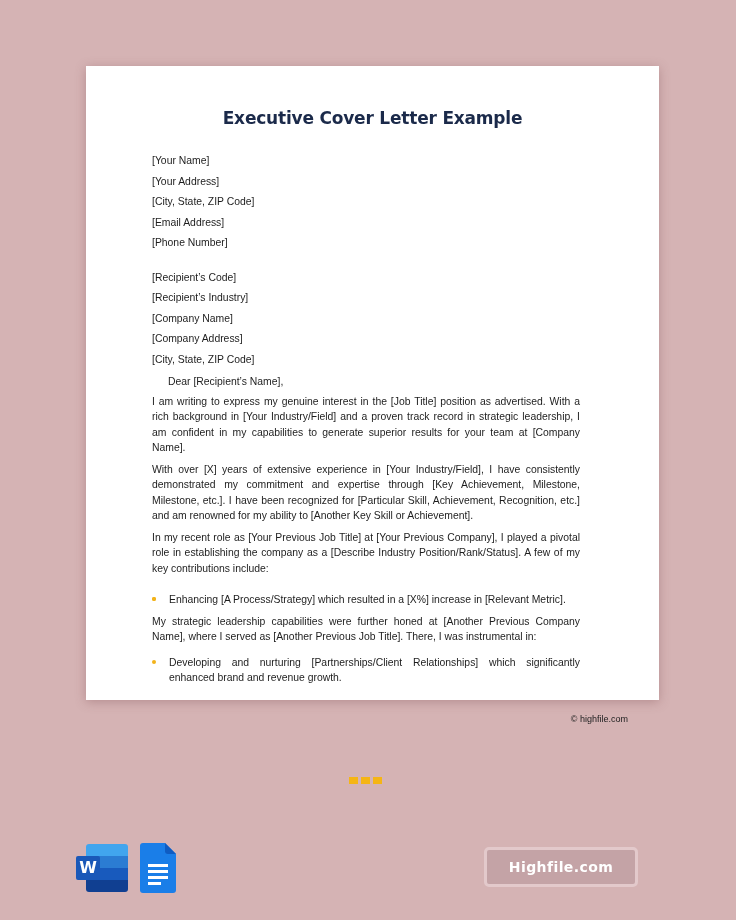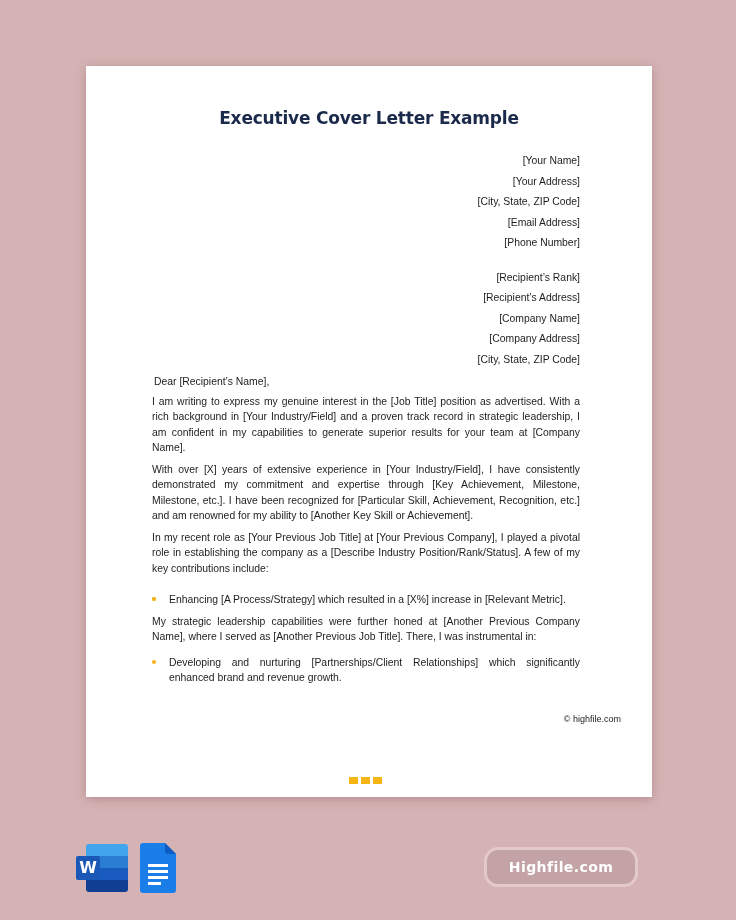--- a/index.html
+++ b/index.html
@@ -12,23 +12,24 @@
       background: #d5b3b4;
       position: relative;
       overflow: hidden;
       font-family: "Liberation Sans", sans-serif;
     }
     .page {
       position: absolute;
       left: 86px;
       top: 66px;
       width: 566px;
-      height: 731px;
+      height: 634px;
       background: #ffffff;
       box-shadow: 0 2px 10px rgba(120, 70, 75, 0.35);
+      padding-left: 7px;
     }
     .doc-title {
       position: absolute;
       left: 0;
       right: 0;
       top: 42px;
       text-align: center;
       font-family: "DejaVu Sans", sans-serif;
       font-weight: bold;
       font-size: 17px;
@@ -42,30 +43,29 @@
       width: 428px;
       font-family: "Liberation Sans", sans-serif;
       font-size: 10.4px;
       color: #1d1d1d;
       line-height: 15.5px;
     }
     .addr-line {
       height: 20.5px;
       line-height: 20.5px;
       white-space: nowrap;
-      text-align: right;
     }
     .gap-sm { height: 7px; }
     .gap-md { height: 7px; }
     .para {
       text-align: justify;
       margin: 0 0 6px 0;
     }
     .salutation {
-      margin: 4px 0 4px 2px;
+      margin: 4px 0 4px 16px;
     }
     ul.bullets {
       list-style: none;
       margin: 0 0 6px 0;
       padding: 0;
     }
     ul.bullets li {
       position: relative;
       padding-left: 17px;
       text-align: justify;
@@ -145,21 +145,21 @@
       height: 50px;
       position: relative;
     }
     .gdocs-icon svg { display: block; }
     .site-pill {
       position: absolute;
       left: 484px;
       top: 847px;
       width: 148px;
       height: 34px;
-      border-radius: 14px;
+      border-radius: 5px;
       background: #c4a3a6;
       border: 3px solid #e3c9cb;
       color: #ffffff;
       font-family: "DejaVu Sans", sans-serif;
       font-weight: bold;
       font-size: 14px;
       line-height: 34px;
       text-align: center;
       letter-spacing: 0.4px;
     }
@@ -174,22 +174,22 @@
     <div>
       <div class="addr-line">[Your Name]</div>
       <div class="addr-line">[Your Address]</div>
       <div class="addr-line">[City, State, ZIP Code]</div>
       <div class="addr-line">[Email Address]</div>
       <div class="addr-line">[Phone Number]</div>
     </div>
     <div class="gap-sm"></div>
     <div class="gap-md"></div>
     <div>
-      <div class="addr-line">[Recipient’s Rank]</div>
-      <div class="addr-line">[Recipient’s Address]</div>
+      <div class="addr-line">[Recipient’s Code]</div>
+      <div class="addr-line">[Recipient’s Industry]</div>
       <div class="addr-line">[Company Name]</div>
       <div class="addr-line">[Company Address]</div>
       <div class="addr-line">[City, State, ZIP Code]</div>
     </div>
     <div class="salutation">Dear [Recipient’s Name],</div>
     <p class="para">I am writing to express my genuine interest in the [Job Title] position as advertised. With a rich background in [Your Industry/Field] and a proven track record in strategic leadership, I am confident in my capabilities to generate superior results for your team at [Company Name].</p>
     <p class="para">With over [X] years of extensive experience in [Your Industry/Field], I have consistently demonstrated my commitment and expertise through [Key Achievement, Milestone, Milestone, etc.]. I have been recognized for [Particular Skill, Achievement, Recognition, etc.] and am renowned for my ability to [Another Key Skill or Achievement].</p>
     <p class="para" style="margin-bottom:16px">In my recent role as [Your Previous Job Title] at [Your Previous Company], I played a pivotal role in establishing the company as a [Describe Industry Position/Rank/Status]. A few of my key contributions include:</p>
     <ul class="bullets">
       <li><span class="bullet-dot"></span></li>

